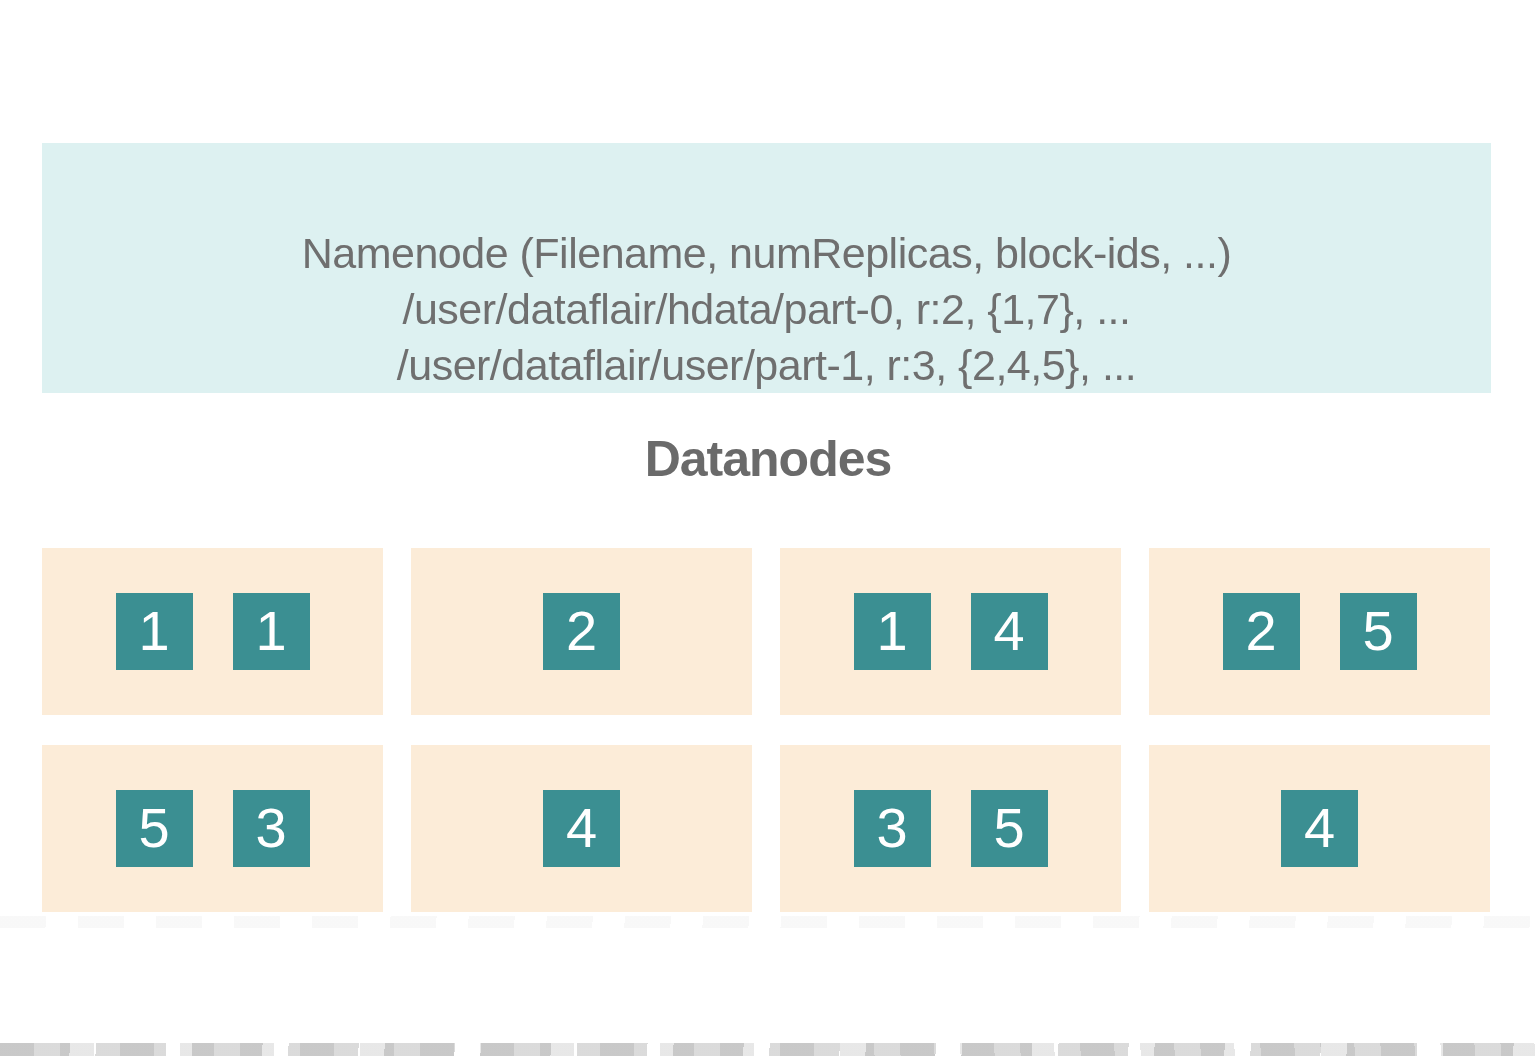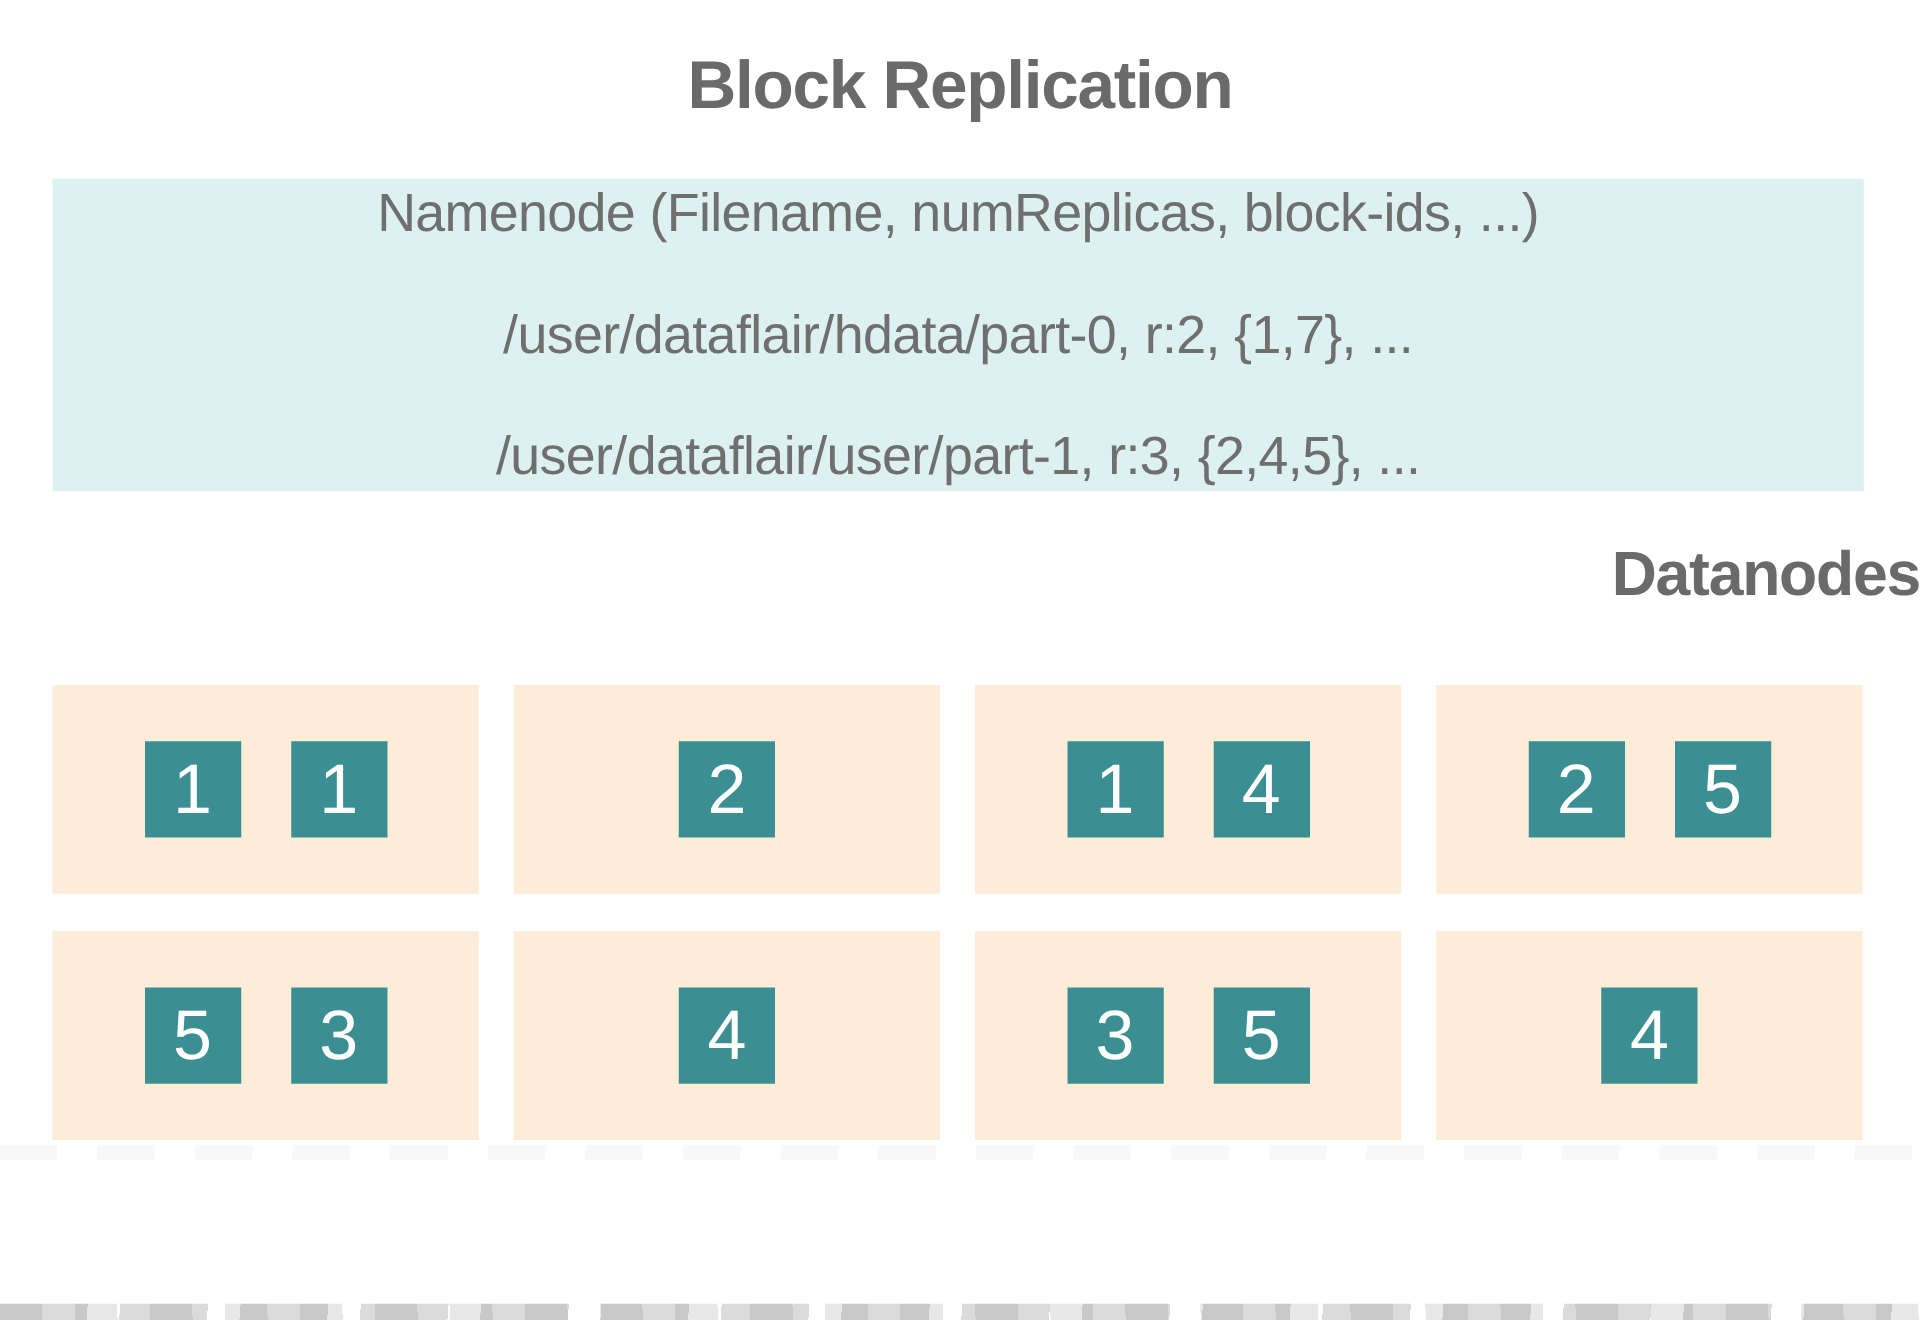--- a/index.html
+++ b/index.html
@@ -28,39 +28,39 @@
 
   .namenode-box {
     position: absolute;
     left: 42px;
     top: 143px;
     width: 1449px;
     height: 250px;
     background: #ddf1f1;
     display: flex;
     flex-direction: column;
-    justify-content: space-between;
+    justify-content: flex-end;
     align-items: center;
   }
   .namenode-line {
     font-size: 43px;
     line-height: 56px;
     color: #6f6f6f;
     letter-spacing: -0.5px;
     white-space: nowrap;
   }
 
   .datanodes-heading {
     position: absolute;
     top: 428px;
     left: 0;
     width: 100%;
     height: 62px;
     line-height: 62px;
-    text-align: right;
+    text-align: center;
     font-size: 50px;
     font-weight: bold;
     letter-spacing: -1px;
     color: #6a6a6a;
   }
 
   .datanode-grid {
     position: absolute;
     left: 42px;
     top: 548px;
@@ -116,21 +116,20 @@
       repeating-linear-gradient(88deg,
         rgba(90,90,90,0.14) 0px, rgba(90,90,90,0.14) 34px,
         rgba(0,0,0,0) 34px, rgba(0,0,0,0) 60px);
   }
 </style>
 </head>
 <body>
 
 <div class="canvas">
 
-  <div class="diagram-title">Block Replication</div>
 
   <div class="namenode-box">
     <div class="namenode-line">Namenode (Filename, numReplicas, block-ids, ...)</div>
     <div class="namenode-line">/user/dataflair/hdata/part-0, r:2, {1,7}, ...</div>
     <div class="namenode-line">/user/dataflair/user/part-1, r:3, {2,4,5}, ...</div>
   </div>
 
   <div class="datanodes-heading">Datanodes</div>
 
   <div class="datanode-grid">

